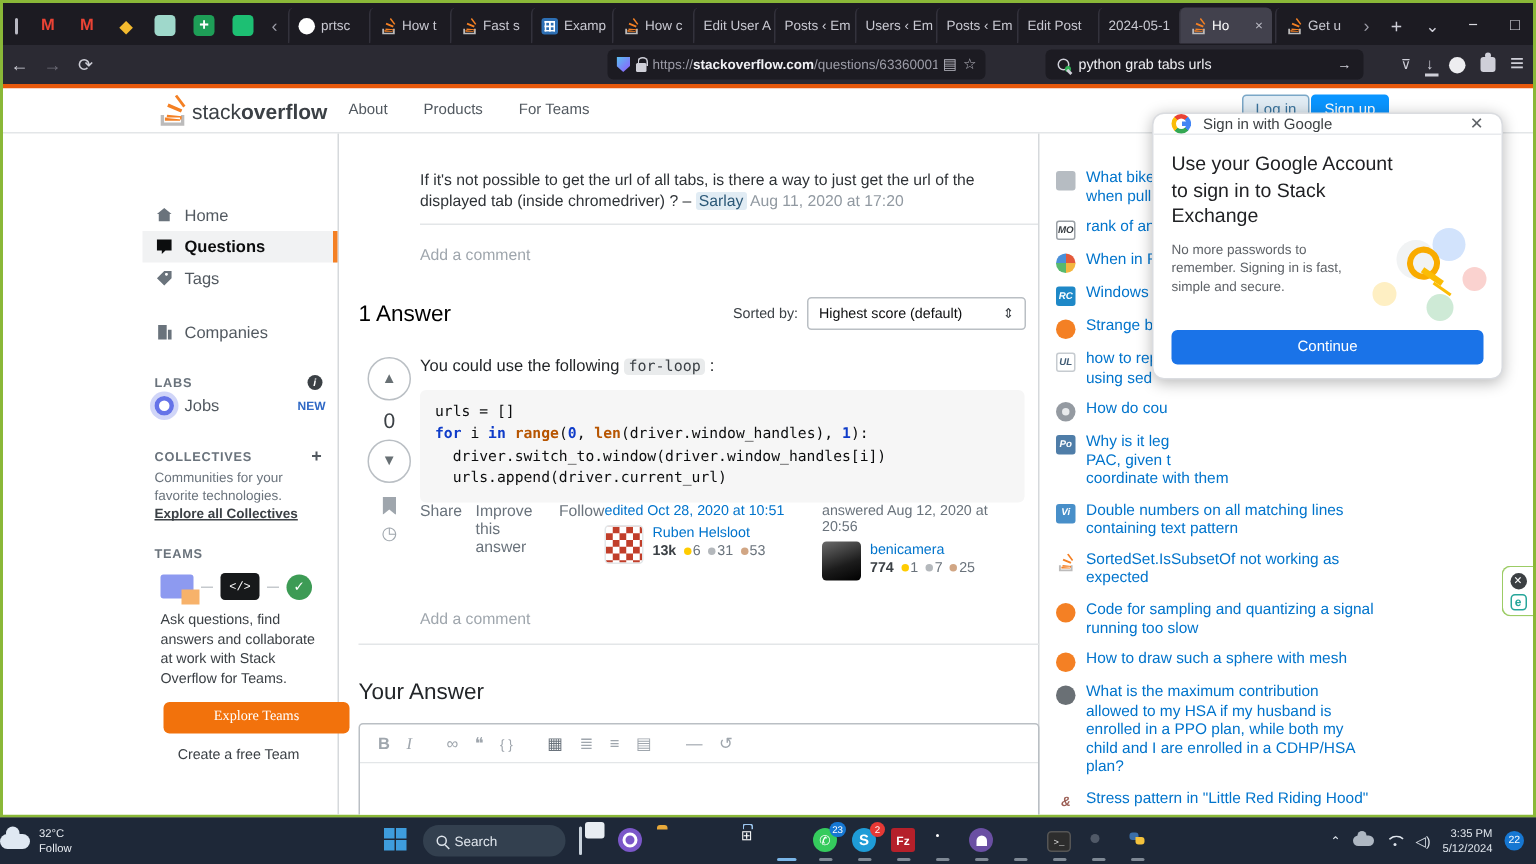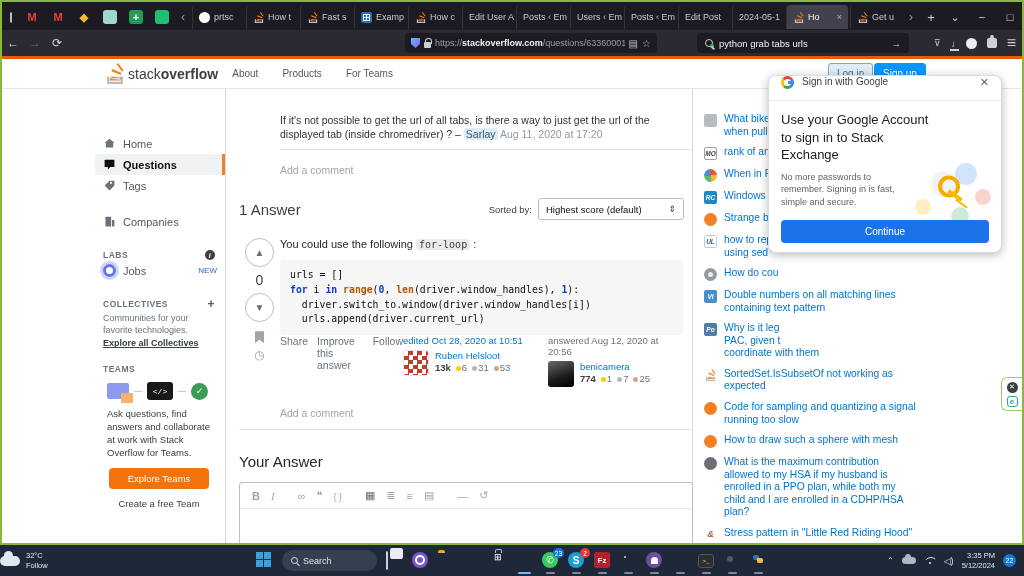--- a/index.html
+++ b/index.html
@@ -73,42 +73,42 @@
   
   .leftnav{position:absolute;left:93px;top:0;bottom:0;width:131px;border-right:1px solid #d6d9dc;padding-top:44px;font-size:11px;color:#525960}
   .nitem{display:flex;align-items:center;gap:7px;height:21px;padding-left:8px}
   .nitem svg{width:13px;height:13px;fill:#6a737c;flex:none}
   .nitem.active{background:#f1f2f3;border-right:3px solid #f48024;color:#0c0d0e;font-weight:bold}
   .nitem.active svg{fill:#0c0d0e}
   .navhdr{font-size:8.5px;font-weight:bold;color:#6a737c;letter-spacing:.5px;padding-left:8px;display:flex;align-items:center}
   .info{margin-left:auto;margin-right:10px;width:10px;height:10px;border-radius:50%;background:#3b4045;color:#fff;font-size:7px;display:flex;align-items:center;justify-content:center;font-style:italic;font-weight:bold}
   .plus{margin-left:auto;margin-right:10px;font-size:12px;color:#525960}
   .jobring{width:13px;height:13px;border:3.5px solid #6573e8;border-radius:50%;box-shadow:0 0 0 3px rgba(101,115,232,.3);flex:none}
-  .newbadge{margin-left:auto;margin-right:8px;color:#2f68c5;font-size:8px;font-weight:normal}
+  .newbadge{margin-left:auto;margin-right:8px;color:#2f68c5;font-size:8px;font-weight:bold}
   .colldesc{font-size:9px;color:#6a737c;padding:2px 10px 0 8px;line-height:1.3}
   .colllink{font-size:9px;font-weight:bold;color:#3b4045;text-decoration:underline;padding-left:8px}
   .teamsillus{display:flex;align-items:center;gap:5px;padding:8px 0 6px 12px}
   .ti-chat{width:22px;height:16px;background:#8d9af0;border-radius:2px;position:relative}
   .ti-chat::after{content:"";position:absolute;right:-4px;bottom:-4px;width:12px;height:10px;background:#f7b26a}
   .ti-dash{width:8px;height:1px;background:#c5c9cd}
   .ti-code{width:26px;height:18px;background:#17191b;border-radius:3px;color:#fff;font-size:8px;display:flex;align-items:center;justify-content:center;font-family:"Liberation Mono",monospace}
   .ti-check{width:17px;height:17px;border-radius:50%;background:#3d9b55;color:#fff;font-size:9px;display:flex;align-items:center;justify-content:center}
   .teamsdesc{font-size:9.5px;color:#3b4045;padding:2px 12px 0 12px;line-height:1.35}
-  .exploreteams{margin:8px 0 0 14px;width:100px;height:21px;background:#f2720c;color:#fff;border:none;border-radius:4px;font-size:9.5px;font-family:Liberation Sans, sans-serif}
+  .exploreteams{margin:8px 0 0 14px;width:124px;height:21px;background:#f2720c;color:#fff;border:none;border-radius:4px;font-size:9.5px;font-family:Liberation Serif, serif}
   .createteam{display:block;text-align:center;width:128px;margin-top:9px;font-size:9.5px;color:#3b4045}
 
   
   .main{position:absolute;left:224px;top:0;bottom:0;width:467px;border-right:1px solid #d6d9dc;padding:0 0 0 13px}
   .qcomment{margin:24px 0 0 41px;width:412px;font-size:10.5px;line-height:1.35;color:#2f3337}
   .mention{background:#e1ecf4;color:#2c5877;padding:0 2px;border-radius:2px}
   .cdate{color:#9199a1}
   .addcomment{margin:14px 0 0 41px;color:#9fa6ad;font-size:10.5px;display:block}
   .cdiv{margin:8px 0 0 41px;border-top:1px solid #e3e6e8;width:412px}
   .anshead{display:flex;align-items:center;margin-top:22px}
-  .anshead h2{font-size:15px;font-weight:normal;color:#404040}
+  .anshead h2{font-size:15px;font-weight:normal;color:#000000}
   .sortwrap{margin-left:auto;display:flex;align-items:center;gap:6px;margin-right:8px}
   .sortlbl{font-size:9.5px;color:#3b4045}
   .sortsel{width:146px;height:22px;border:1px solid #babfc4;border-radius:3px;display:flex;align-items:center;padding:0 7px;font-size:9.5px;color:#0c0d0e}
   .sortsel::after{content:"⇕";margin-left:auto;color:#3b4045;font-size:9px}
   .answer{display:flex;margin-top:18px}
   .votecell{width:41px;display:flex;flex-direction:column;align-items:center;gap:5px;flex:none}
   .vbtn{width:29px;height:29px;border:1px solid #babfc4;border-radius:50%;display:flex;align-items:center;justify-content:center;color:#687074;font-size:10px;background:#fff}
   .score{font-size:14px;color:#3b4045}
   .bmark{width:9px;height:12px;background:#9fa6ad;clip-path:polygon(0 0,100% 0,100% 100%,50% 70%,0 100%);margin-top:4px}
   .hist{color:#9fa6ad;font-size:12px}
@@ -167,21 +167,21 @@
   .i-ul{background:#fff;border:1px solid #c6cbd0;color:#3f5a73}
   .i-gear{background:#949aa1;border-radius:50%;position:relative}
   .i-gear::after{content:"";width:5px;height:5px;border-radius:50%;background:#e8eaec}
   .i-po{background:#4f7da8}
   .i-vi{background:#488fc9}
   .i-pig{background:#6a7075;border-radius:50%}
   .i-ling{background:#fff;color:#9c5f55;font-size:9px}
 
   
   .gpopup{position:absolute;left:766px;top:16px;width:234px;height:178px;background:#fff;border:1px solid #dadce0;border-radius:8px;box-shadow:0 2px 10px rgba(0,0,0,.28);z-index:5}
-  .gphead{height:25px;display:flex;align-items:flex-start;gap:8px;padding:0 12px;border-bottom:1px solid #e8eaed}
+  .gphead{height:14px;display:flex;align-items:flex-end;gap:8px;padding:0 12px;border-bottom:1px solid #e8eaed}
   .glogo{width:13px;height:13px;border-radius:50%;background:conic-gradient(from -45deg,#ea4335 0 25%,#4285f4 0 50%,#34a853 0 75%,#fbbc05 0 100%);position:relative}
   .glogo::after{content:"";position:absolute;inset:3px;background:#fff;border-radius:50%}
   .glogo::before{content:"";position:absolute;right:0;top:5px;width:6px;height:3px;background:#4285f4;z-index:1}
   .gptitle{font-size:10px;color:#3c4043}
   .gpx{margin-left:auto;color:#5f6368;font-size:11px}
   .gpbody{position:relative;padding:10px 12px 0 12px}
   .gph{font-size:13px;color:#202124;width:150px;line-height:1.35}
   .gpp{margin-top:7px;font-size:9px;color:#5f6368;width:118px;line-height:1.4}
   .keyart{position:absolute;right:10px;top:62px;width:76px;height:62px}
   .kc{position:absolute;border-radius:50%}
@@ -586,28 +586,28 @@
           <div class="hq">
               <i class="hq-i i-ul">UL</i>
               <span class="txt">how to repla
 using sed</span>
             </div>
           <div class="hq">
               <i class="hq-i i-gear"></i>
               <span class="txt">How do cou</span>
             </div>
           <div class="hq">
-              <i class="hq-i i-vi">Vi</i>
-              <span class="txt">Double numbers on all matching lines containing text pattern</span>
-            </div>
-          <div class="hq">
               <i class="hq-i i-po">Po</i>
               <span class="txt">Why is it leg
 PAC, given t
 coordinate with them</span>
+            </div>
+          <div class="hq">
+              <i class="hq-i i-vi">Vi</i>
+              <span class="txt">Double numbers on all matching lines containing text pattern</span>
             </div>
           <div class="hq">
               <i class="hq-i">
                 <svg width="11" height="12" viewBox="0 0 32 37">
                   <path fill="#bcbbbb" d="M26 33v-9h4v13H2V24h4v9z"></path>
                   <path fill="#f48024" d="M21.5 0l-2.7 2 9.9 13.3 2.7-2zM26 21.3l-16.3-7 1.6-3.7 16.3 7zM9.1 27.7l17.5 1.8.4-4-17.5-1.8zM25 31H7v-4h18z"></path>
                 </svg>
               </i>
               <span class="txt">SortedSet.IsSubsetOf not working as expected</span>
             </div>

